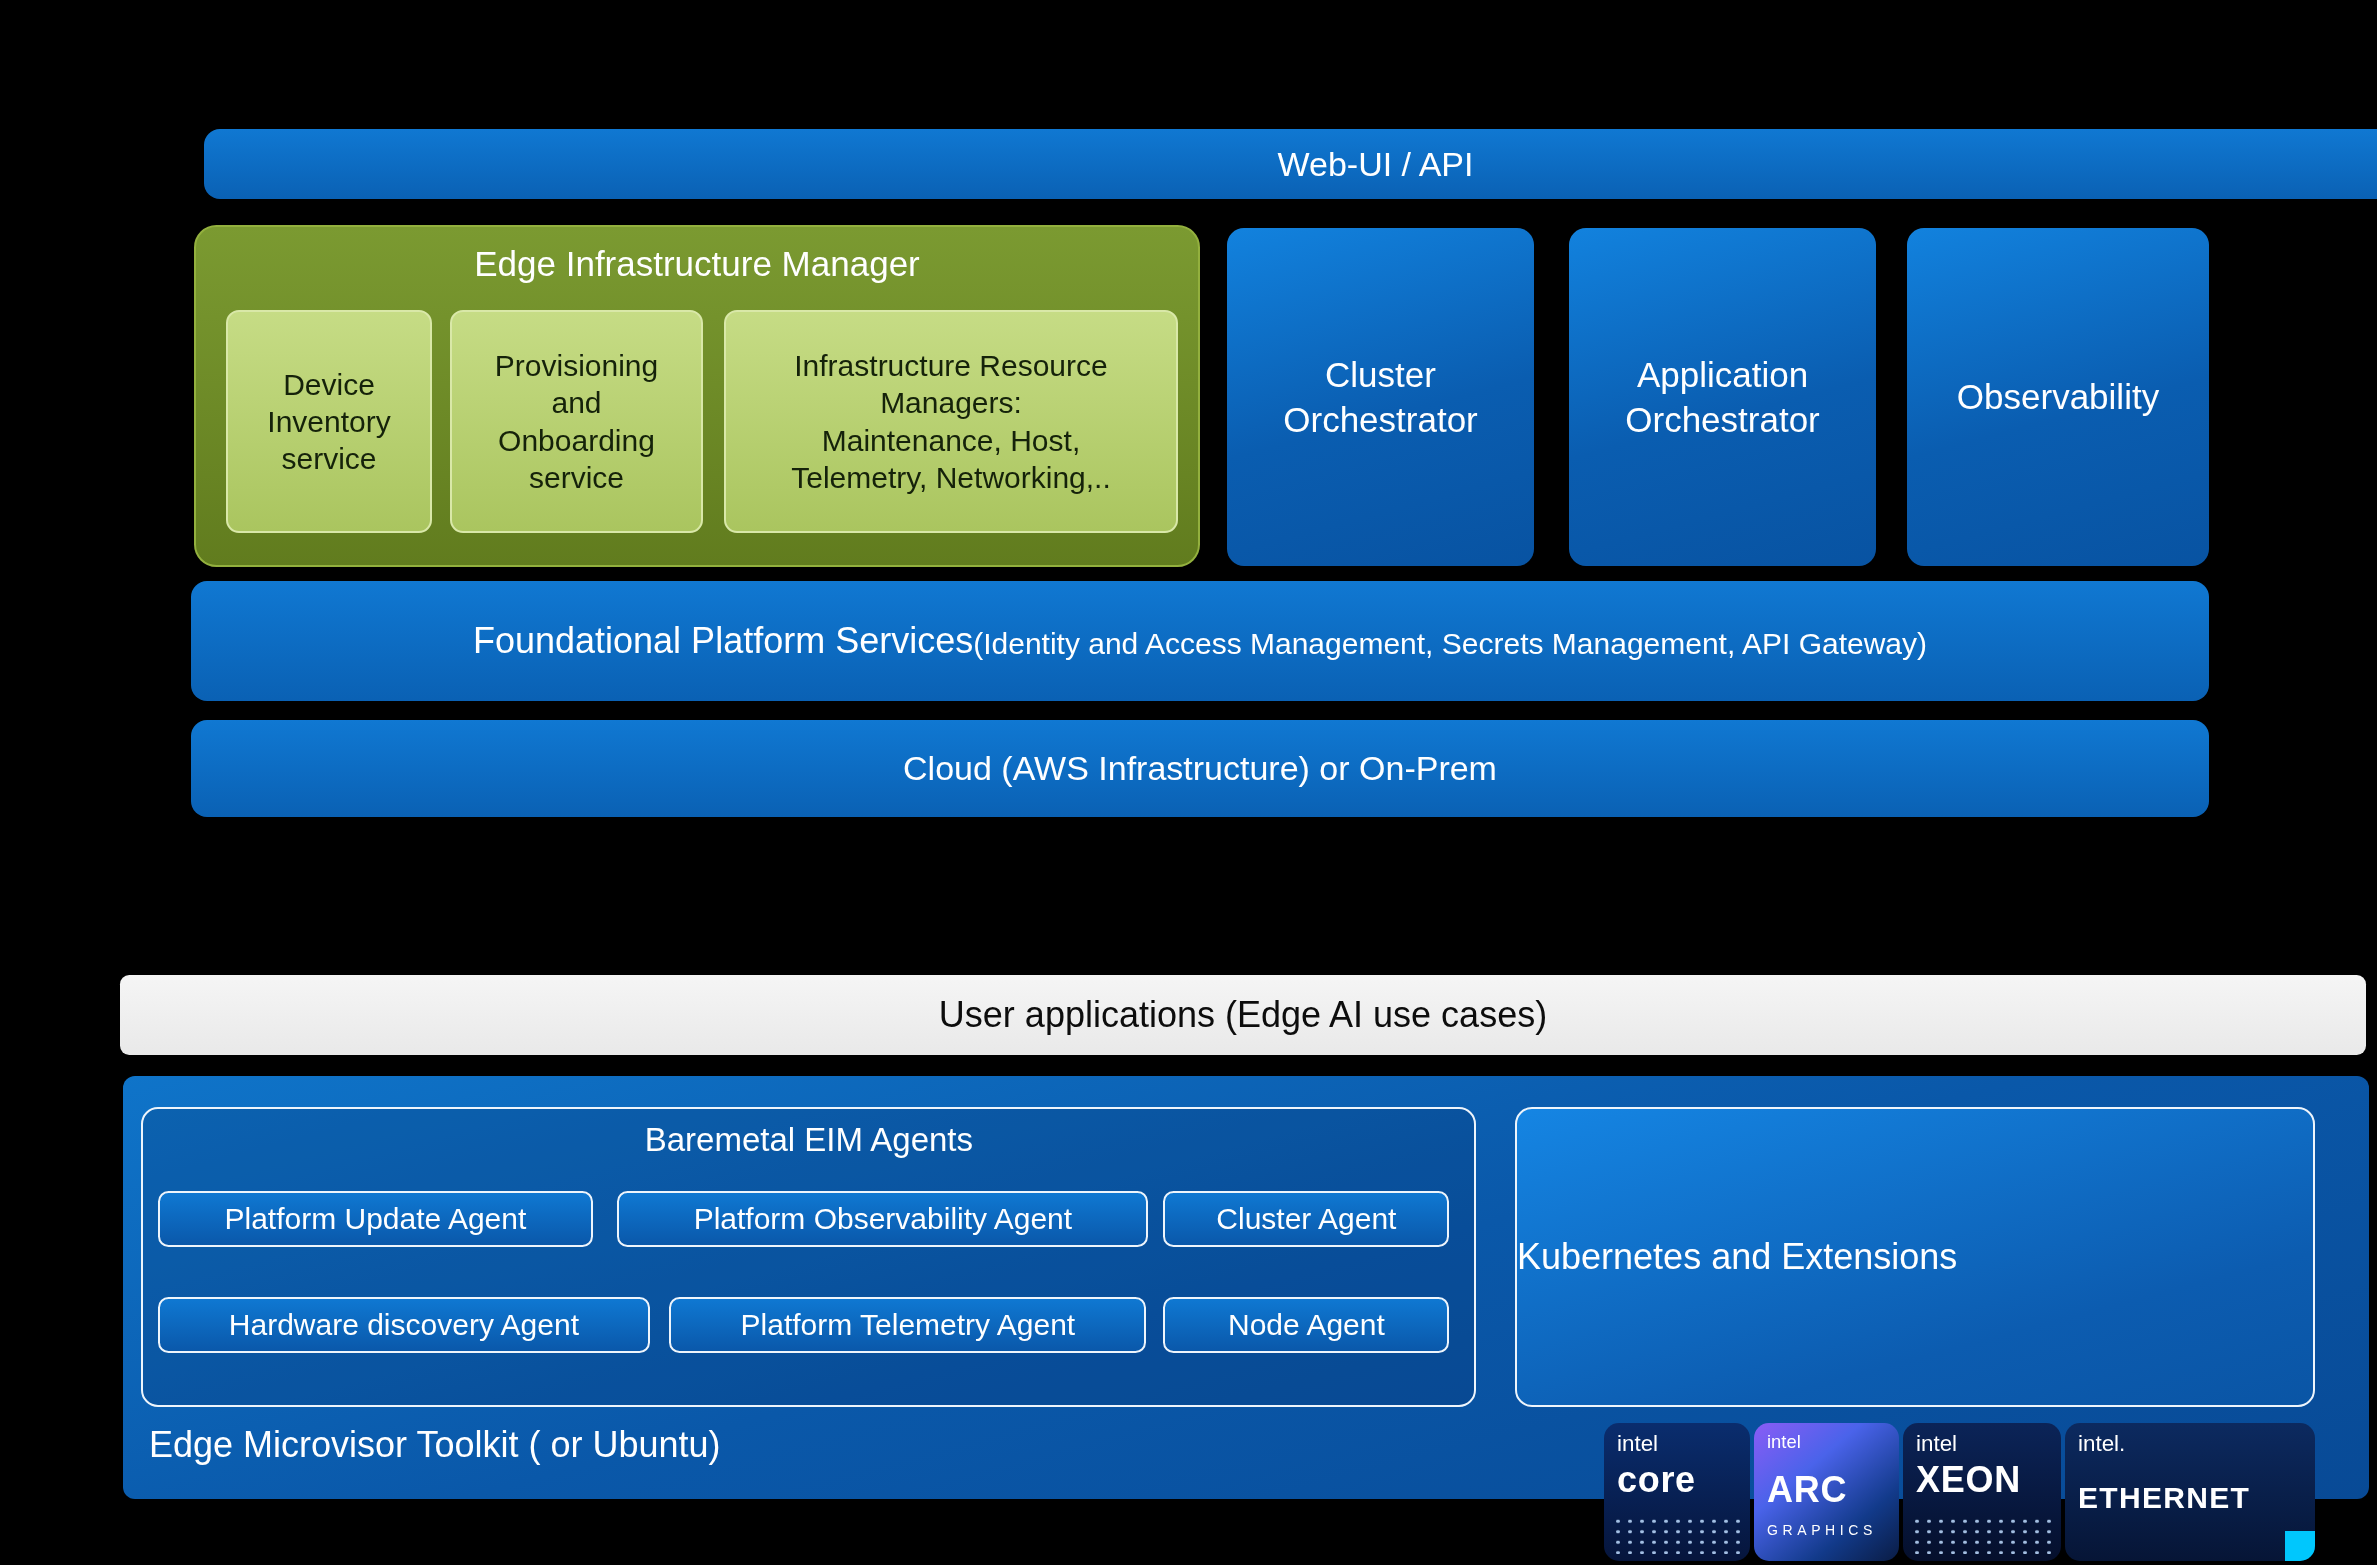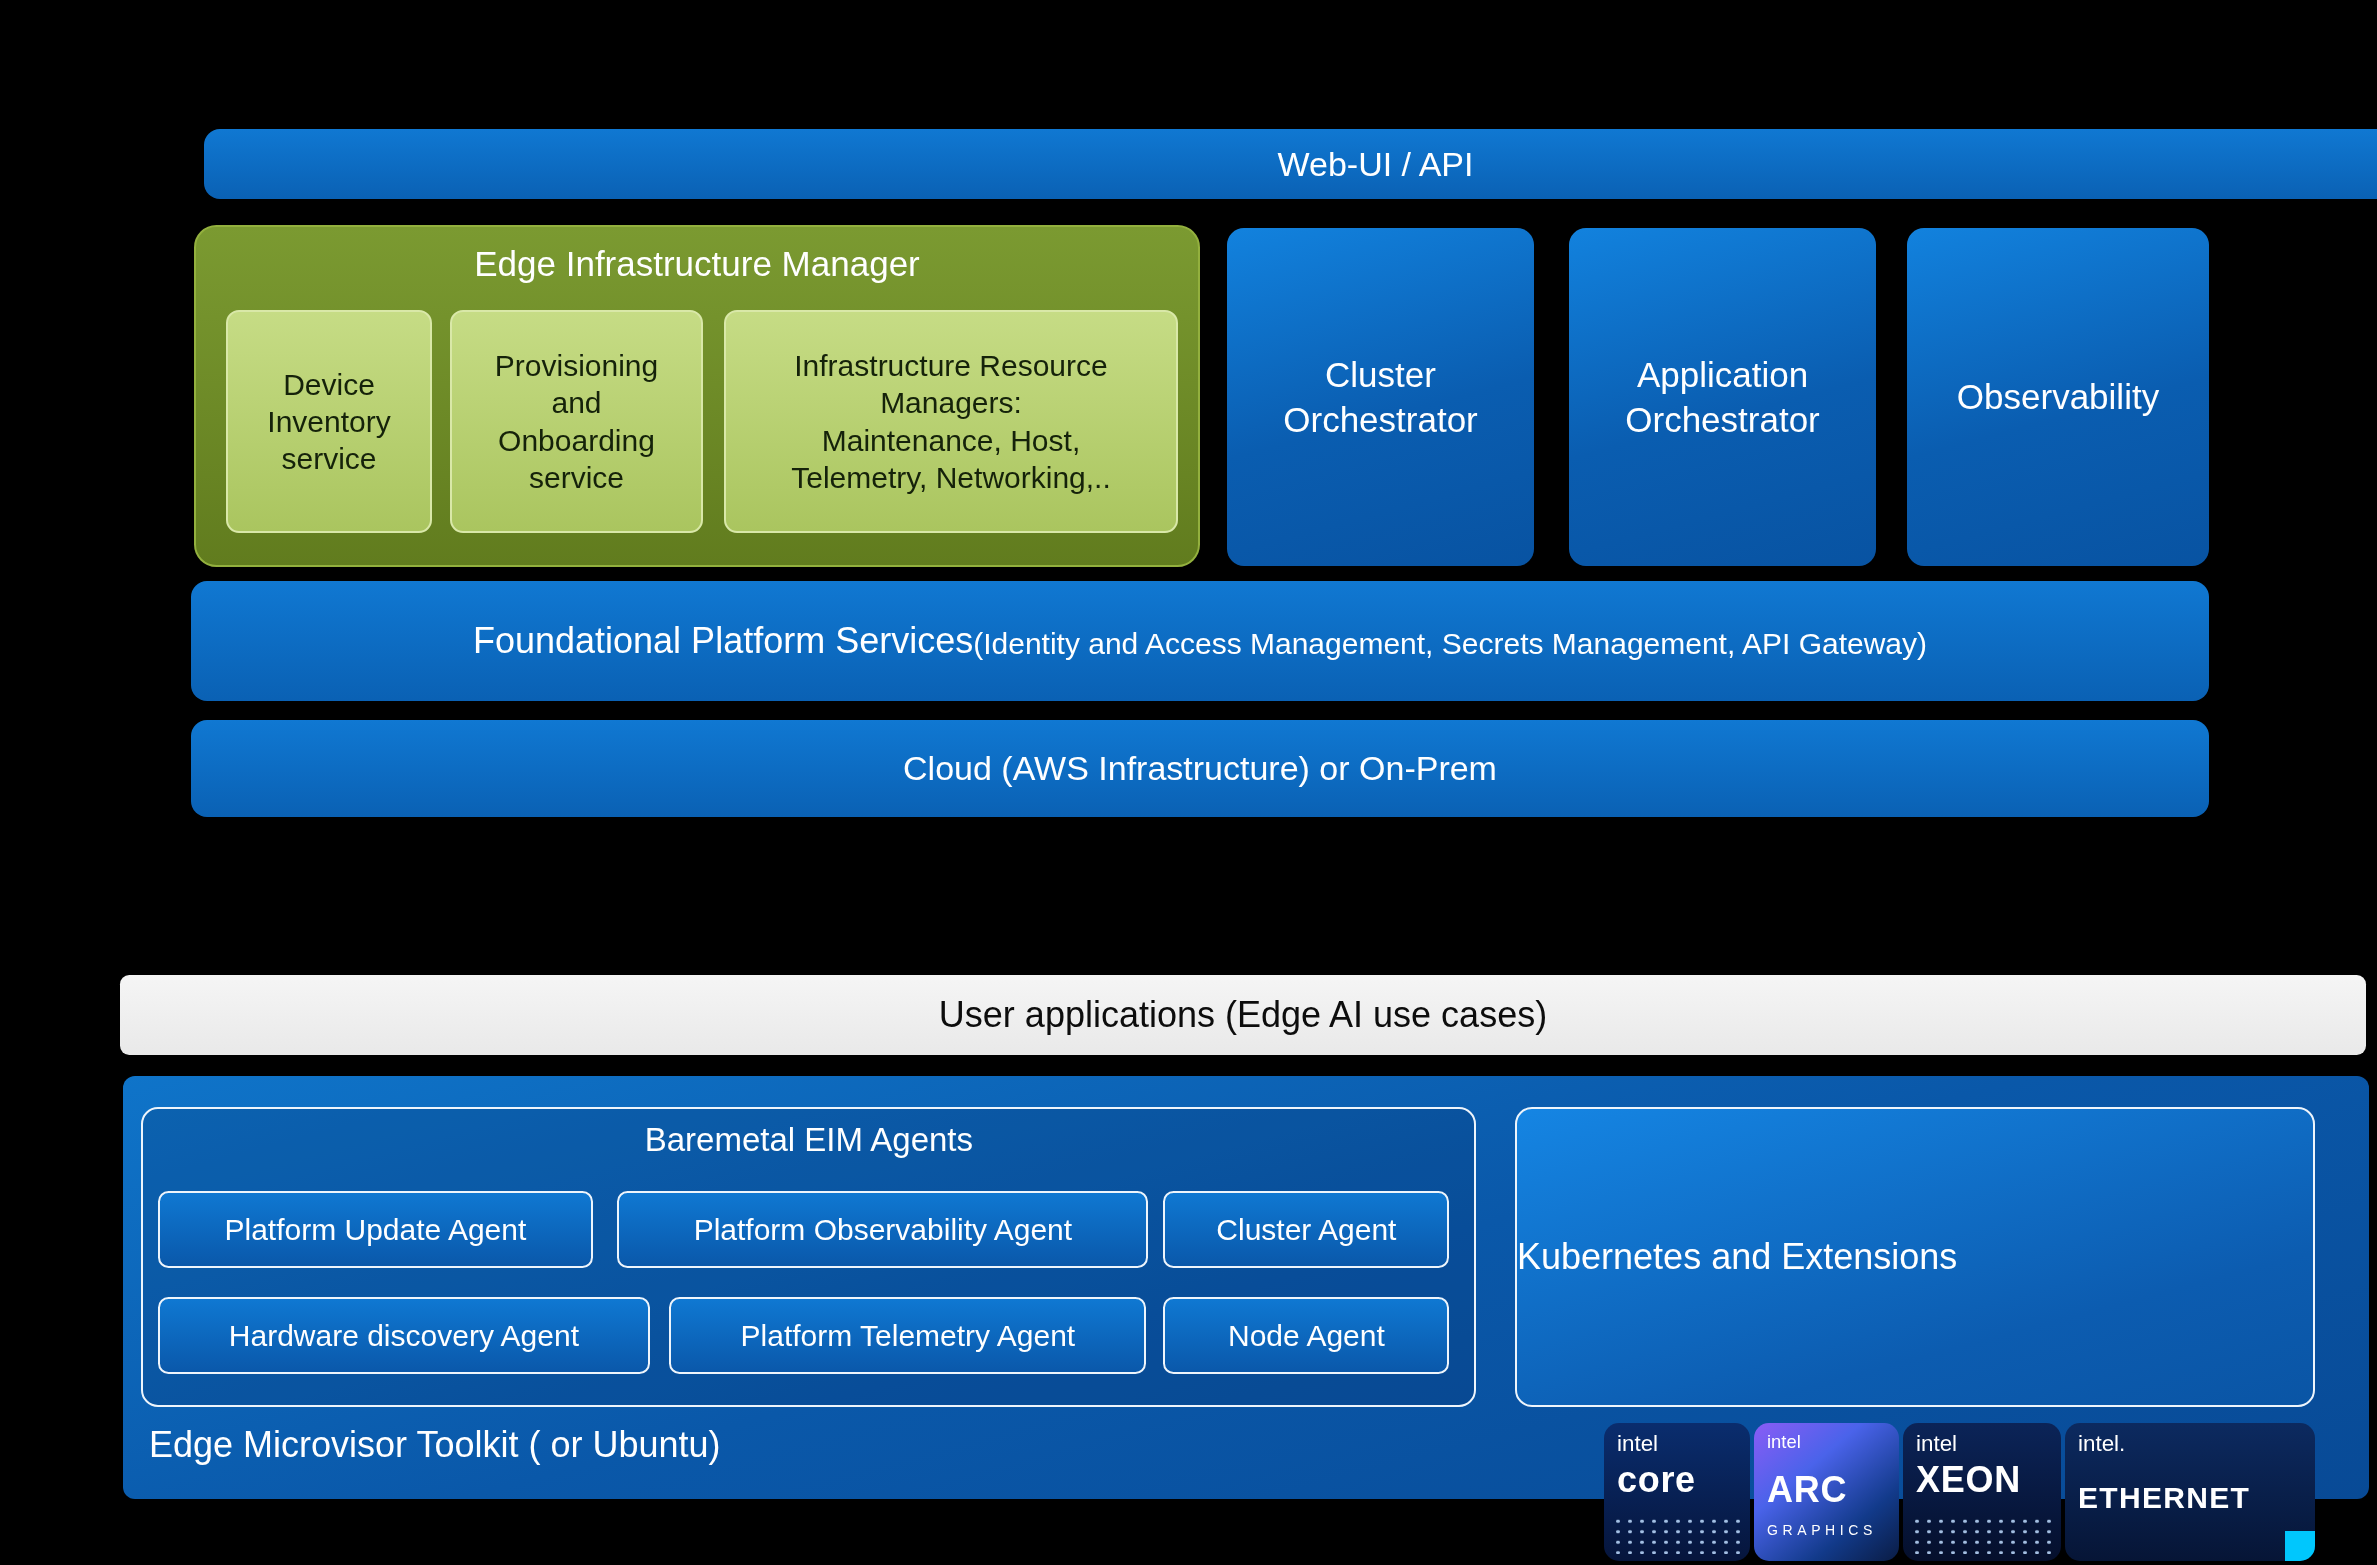--- a/index.html
+++ b/index.html
@@ -69,21 +69,21 @@
   .k8s-box {
     background: linear-gradient(165deg,#1585e3 0%,#0c5cb0 70%,#0a55a5 100%);
     display:flex; align-items:center; justify-content:flex-start;
     color:#fff; font-size:36px; text-align:center;
   }
   .baremetal-title {
     position:absolute; top:12px; left:0; right:0; text-align:center;
     color:#fff; font-size:33px;
   }
   .pill {
-    position:absolute; height:77px;
+    position:absolute; height:56px;
     border:2px solid #eef5fc; border-radius:10.5px;
     background: linear-gradient(180deg,#0f78d2 0%,#0a58aa 100%);
     color:#fff; display:flex; align-items:center; justify-content:center;
     font-size:30px; box-sizing:border-box; text-align:center;
   }
   .emt-label { position:absolute; color:#fff; font-size:36px; }
 
   
   .logo-tile { position:absolute; border-radius:15px; overflow:hidden; color:#fff; }
   .tile-core { background: linear-gradient(180deg,#0a2d6e 0%,#06153c 100%); }

